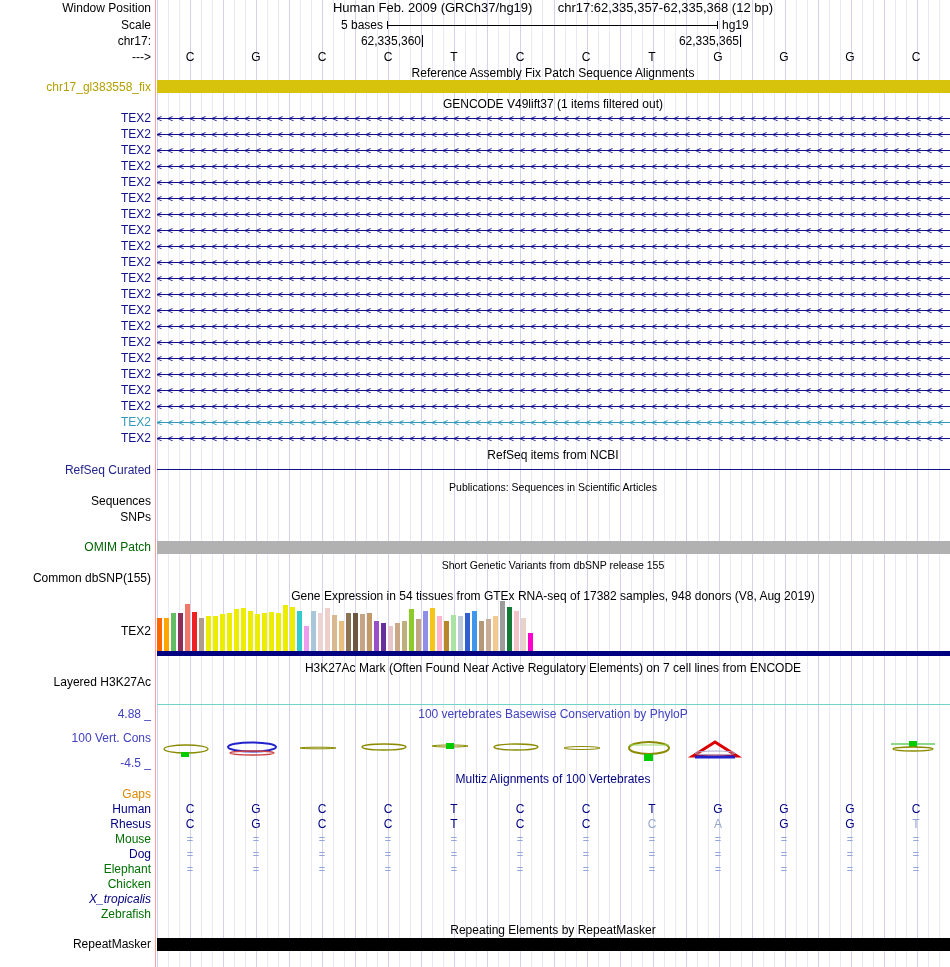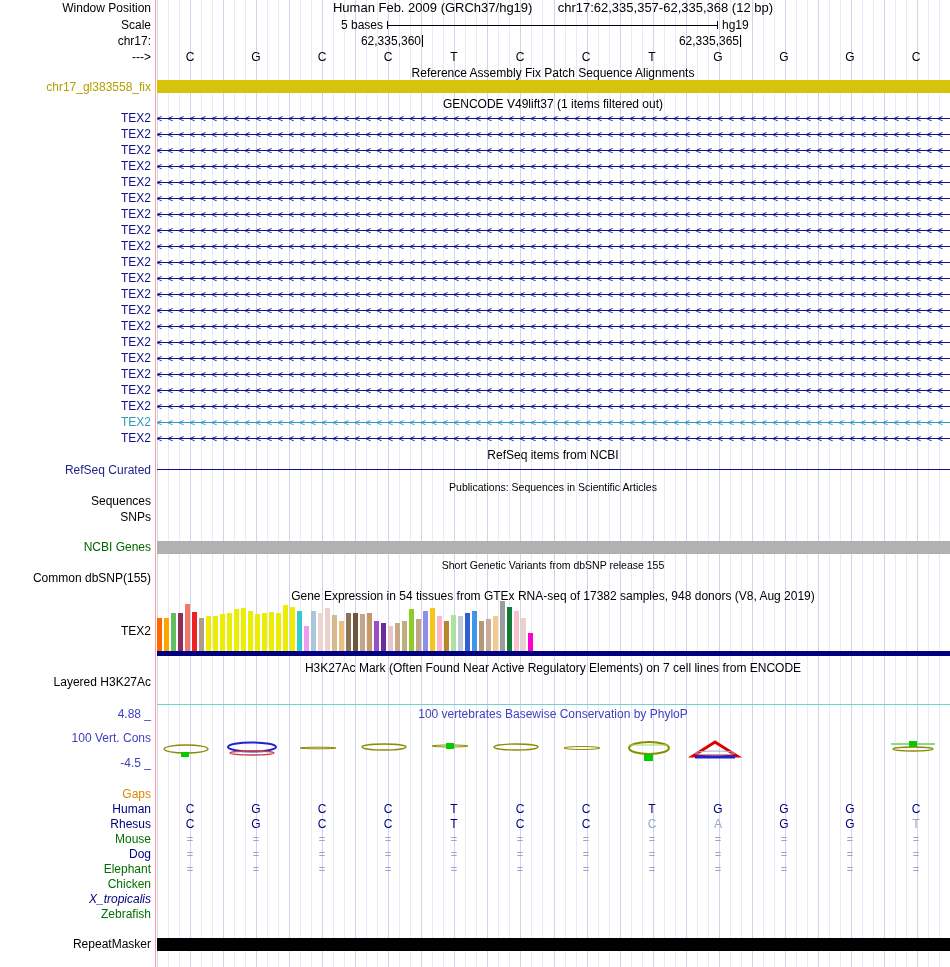--- a/index.html
+++ b/index.html
@@ -306,21 +306,21 @@
 
   <div class="ctitle" style="top:448px">RefSeq items from NCBI</div>
   <div class="llabel" style="top:463px;color:#22228C">RefSeq Curated</div>
   <div class="hbar" style="top:469px;height:1px;background:#11118C"></div>
 
   <div class="ctitle small" style="top:480px">Publications: Sequences in Scientific Articles</div>
   <div class="llabel" style="top:494px">Sequences</div>
   <div class="llabel" style="top:510px">SNPs</div>
 
   <div class="hbar" style="top: 541px; height: 13px; background: rgb(177, 177, 177);" id="omim-bar"></div>
-  <div class="llabel" style="top:540px;color:#006400">NCBI Genes</div>
+  <div class="llabel" style="top:540px;color:#006400">OMIM Patch</div>
 
   <div class="ctitle small" style="top:558px">Short Genetic Variants from dbSNP release 155</div>
   <div class="llabel" style="top:571px">Common dbSNP(155)</div>
 
   <div class="ctitle" style="top:589px">Gene Expression in 54 tissues from GTEx RNA-seq of 17382 samples, 948 donors (V8, Aug 2019)</div>
   <div class="llabel" style="top:624px">TEX2</div>
   <div id="gtex-bars">
       <div style="height: 33px; background: rgb(255, 102, 0);"></div>
       <div style="height: 33px; background: rgb(255, 165, 0);"></div>
       <div style="height: 38px; background: rgb(99, 190, 99);"></div>
@@ -401,20 +401,21 @@
       <rect x="487" y="19" width="9" height="7" fill="#00CC00"></rect>
       <line x1="472" y1="10" x2="512" y2="10" stroke="#99DD66" stroke-width="1"></line>
       <polygon points="536,21 558,7 580,21" fill="none" stroke="#DD0000" stroke-width="3"></polygon>
       <line x1="538" y1="22" x2="578" y2="22" stroke="#2222CC" stroke-width="3"></line>
       <ellipse cx="558" cy="18" rx="20" ry="2" fill="none" stroke="#AAAACC" stroke-width="1"></ellipse>
       <line x1="734" y1="9" x2="778" y2="9" stroke="#66CC66" stroke-width="1.5"></line>
       <rect x="752" y="6" width="8" height="6" fill="#00CC00"></rect>
       <ellipse cx="756" cy="14" rx="20" ry="2" fill="none" stroke="#8B8B00" stroke-width="1.3"></ellipse>
     </svg>
 
+  <div class="ctitle" style="top:772px;color:#000080">Multiz Alignments of 100 Vertebrates</div>
   <div id="multiz-rows">
       <div class="mrow" style="top: 787px;">
         <div class="mlabel" style="color: rgb(221, 136, 0);">Gaps</div>
       </div>
       <div class="mrow" style="top: 802px;">
         <div class="mlabel" style="color: rgb(0, 0, 128);">Human</div>
         <div class="mcells">
           <span>C</span>
           <span>G</span>
           <span>C</span>
@@ -501,15 +502,16 @@
         <div class="mlabel" style="color: rgb(0, 112, 0);">Chicken</div>
       </div>
       <div class="mrow" style="top: 892px; font-style: italic;">
         <div class="mlabel" style="color: rgb(0, 0, 128);">X_tropicalis</div>
       </div>
       <div class="mrow" style="top: 907px;">
         <div class="mlabel" style="color: rgb(0, 112, 0);">Zebrafish</div>
       </div>
     </div>
 
+  <div class="ctitle" style="top:923px">Repeating Elements by RepeatMasker</div>
   <div class="hbar" style="top:938px;height:13px;background:#000"></div>
   <div class="llabel" style="top:937px">RepeatMasker</div>
 </div>
 
 </body></html>

